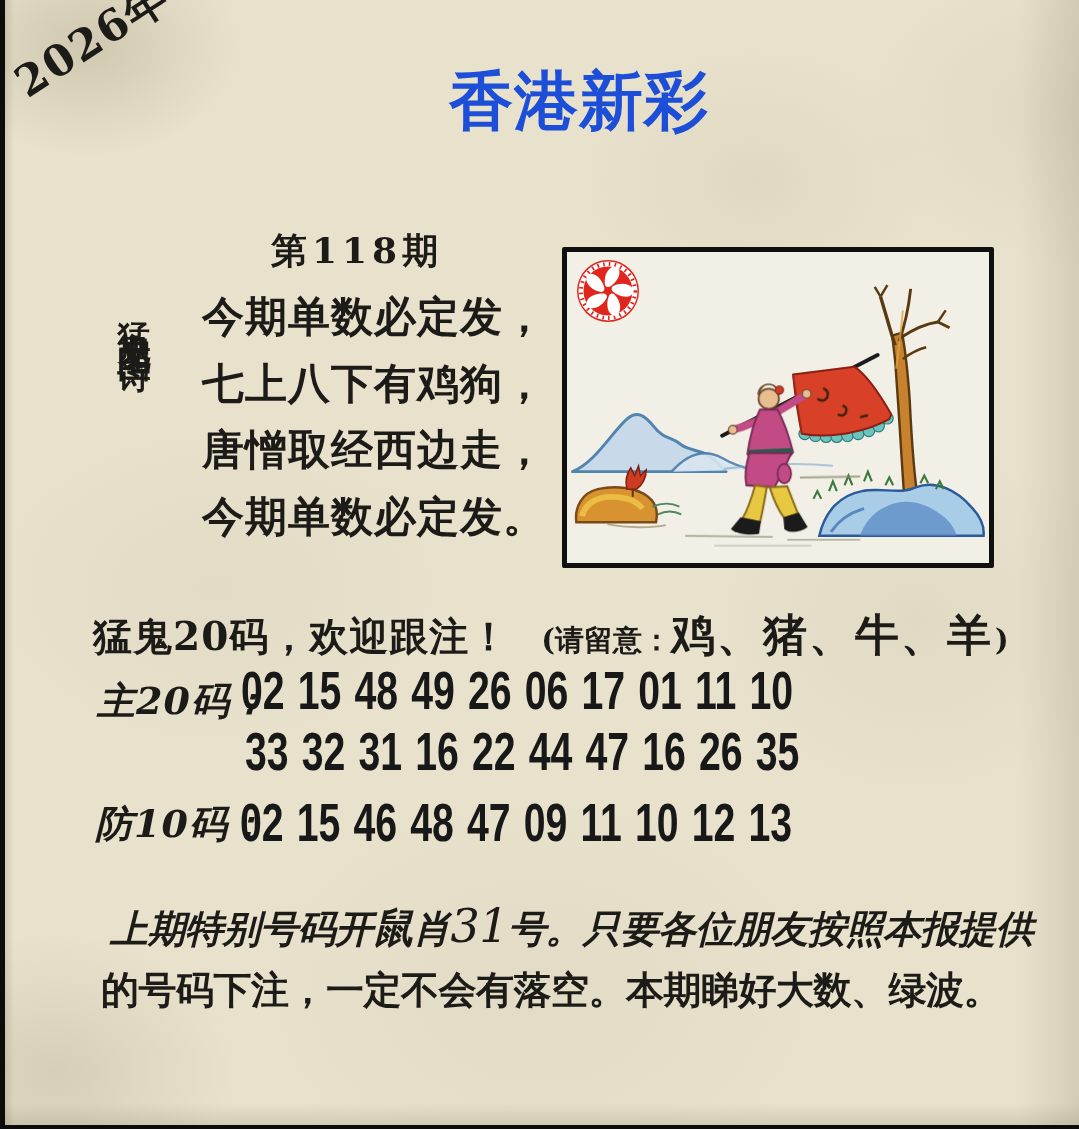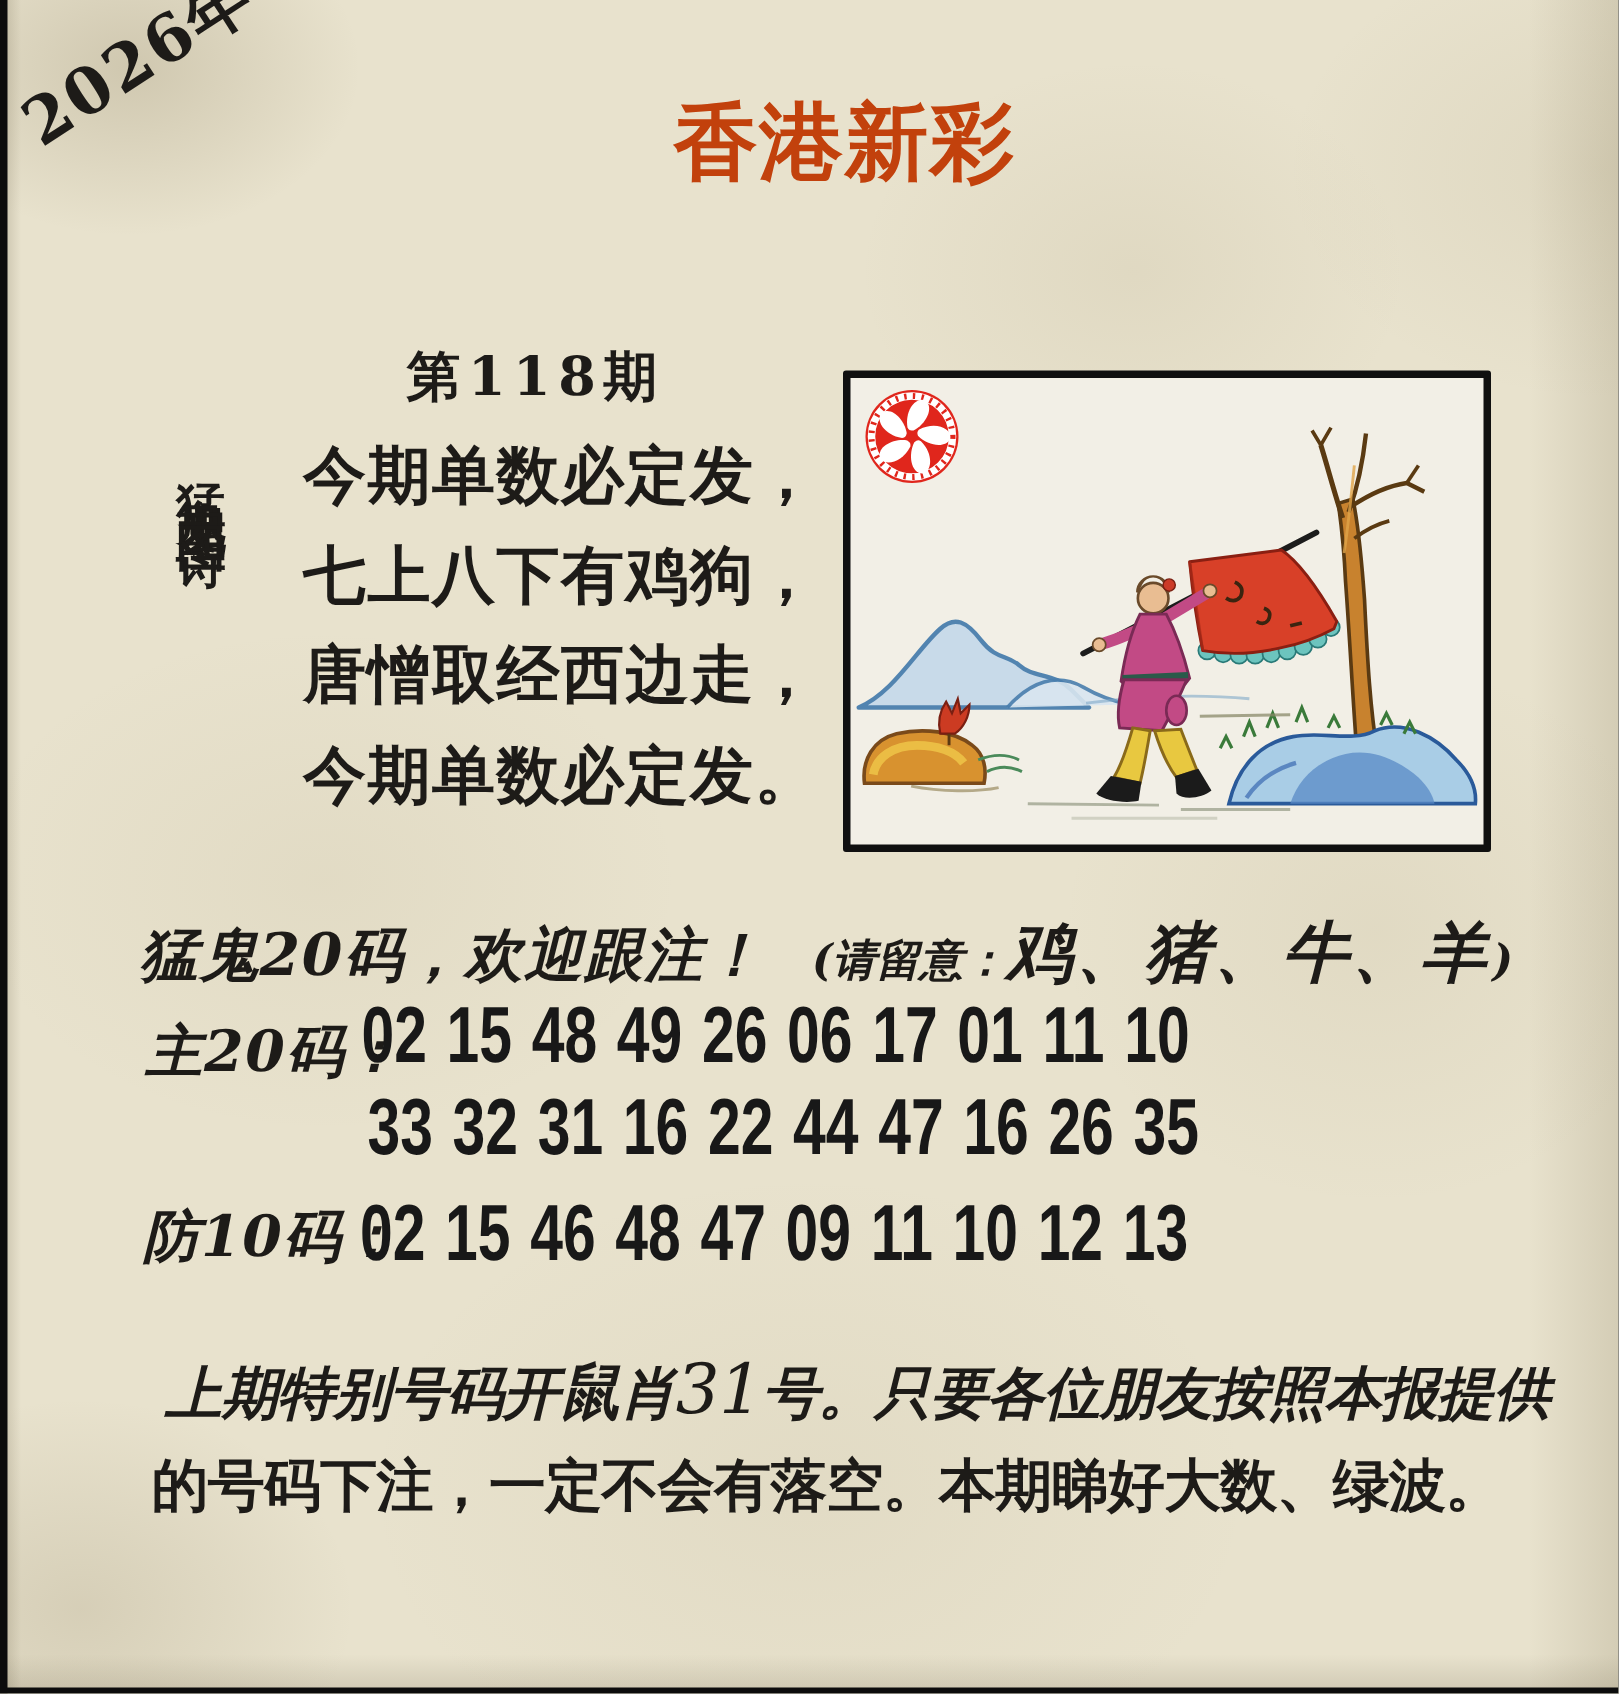--- a/index.html
+++ b/index.html
@@ -31,38 +31,38 @@
   .abs{position:absolute;z-index:2;white-space:nowrap;}
 
   .year{
     left:20px;top:58px;font-size:43px;font-weight:600;
     transform:rotate(-33deg);transform-origin:left center;
     letter-spacing:2px;
   }
   .title{
     left:449px;top:58px;margin:0;
     font-family:"Liberation Sans","DejaVu Sans",sans-serif;
-    font-size:56px;font-weight:700;letter-spacing:1px;color:#c2410c;
+    font-size:64px;font-weight:700;letter-spacing:1px;color:#1d4ed8;
   }
   .issue{left:271px;top:227px;font-size:36px;font-weight:600;letter-spacing:5px;}
 
   .poem-side{
     left:111px;top:297px;font-size:33px;font-weight:600;
     writing-mode:vertical-rl;text-orientation:upright;letter-spacing:9px;
   }
   .poem{left:202px;top:284px;font-size:42px;font-weight:700;line-height:66.5px;letter-spacing:1px;}
 
   .frame{
     left:562px;top:247px;width:432px;height:321px;box-sizing:border-box;
     border:5px solid #101010;background:#f2efe6;border-radius:2px;
   }
   .scene{position:absolute;left:0;top:0;width:100%;height:100%;}
   .emblem{position:absolute;left:7px;top:5px;width:68px;height:68px;}
 
-  .tips-row{left:93px;top:606px;display:flex;align-items:baseline;font-style:italic;}
+  .tips-row{left:93px;top:606px;display:flex;align-items:baseline;}
   .tips-headline{font-size:39px;font-weight:600;letter-spacing:1px;}
   .note-prefix{font-size:29px;font-weight:600;margin-left:32px;}
   .note-animals{font-size:44px;font-weight:800;letter-spacing:2px;margin-left:0;}
   .note-suffix{font-size:29px;font-weight:600;margin-left:2px;}
 
   .lab{font-size:38px;font-weight:600;font-style:italic;letter-spacing:1px;}
   .main-label{left:97px;top:676px;}
   .guard-label{left:95px;top:799px;}
   .numrow{
     font-family:"Liberation Sans","DejaVu Sans",sans-serif;

